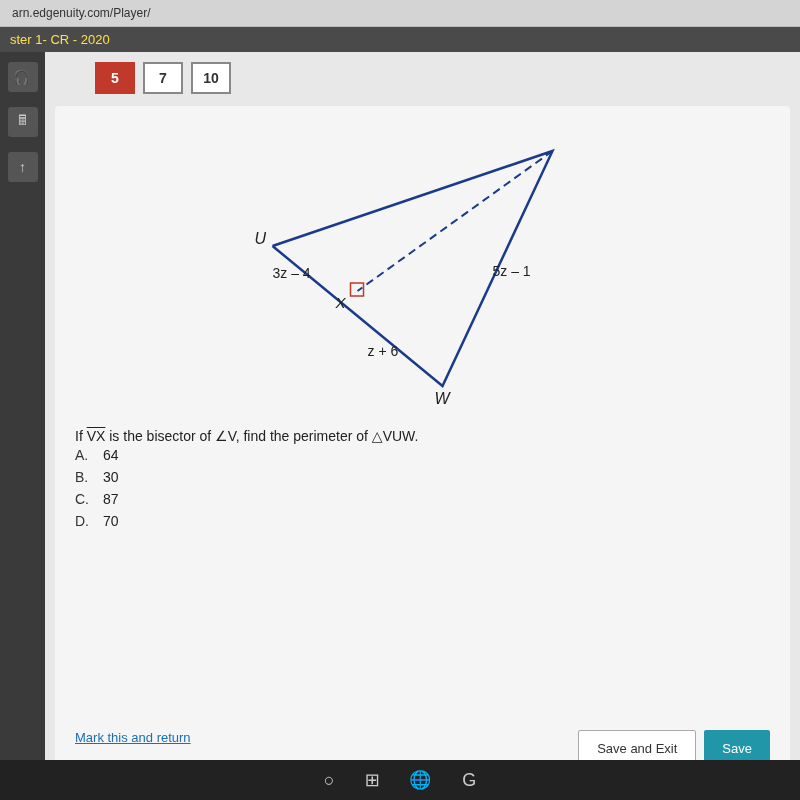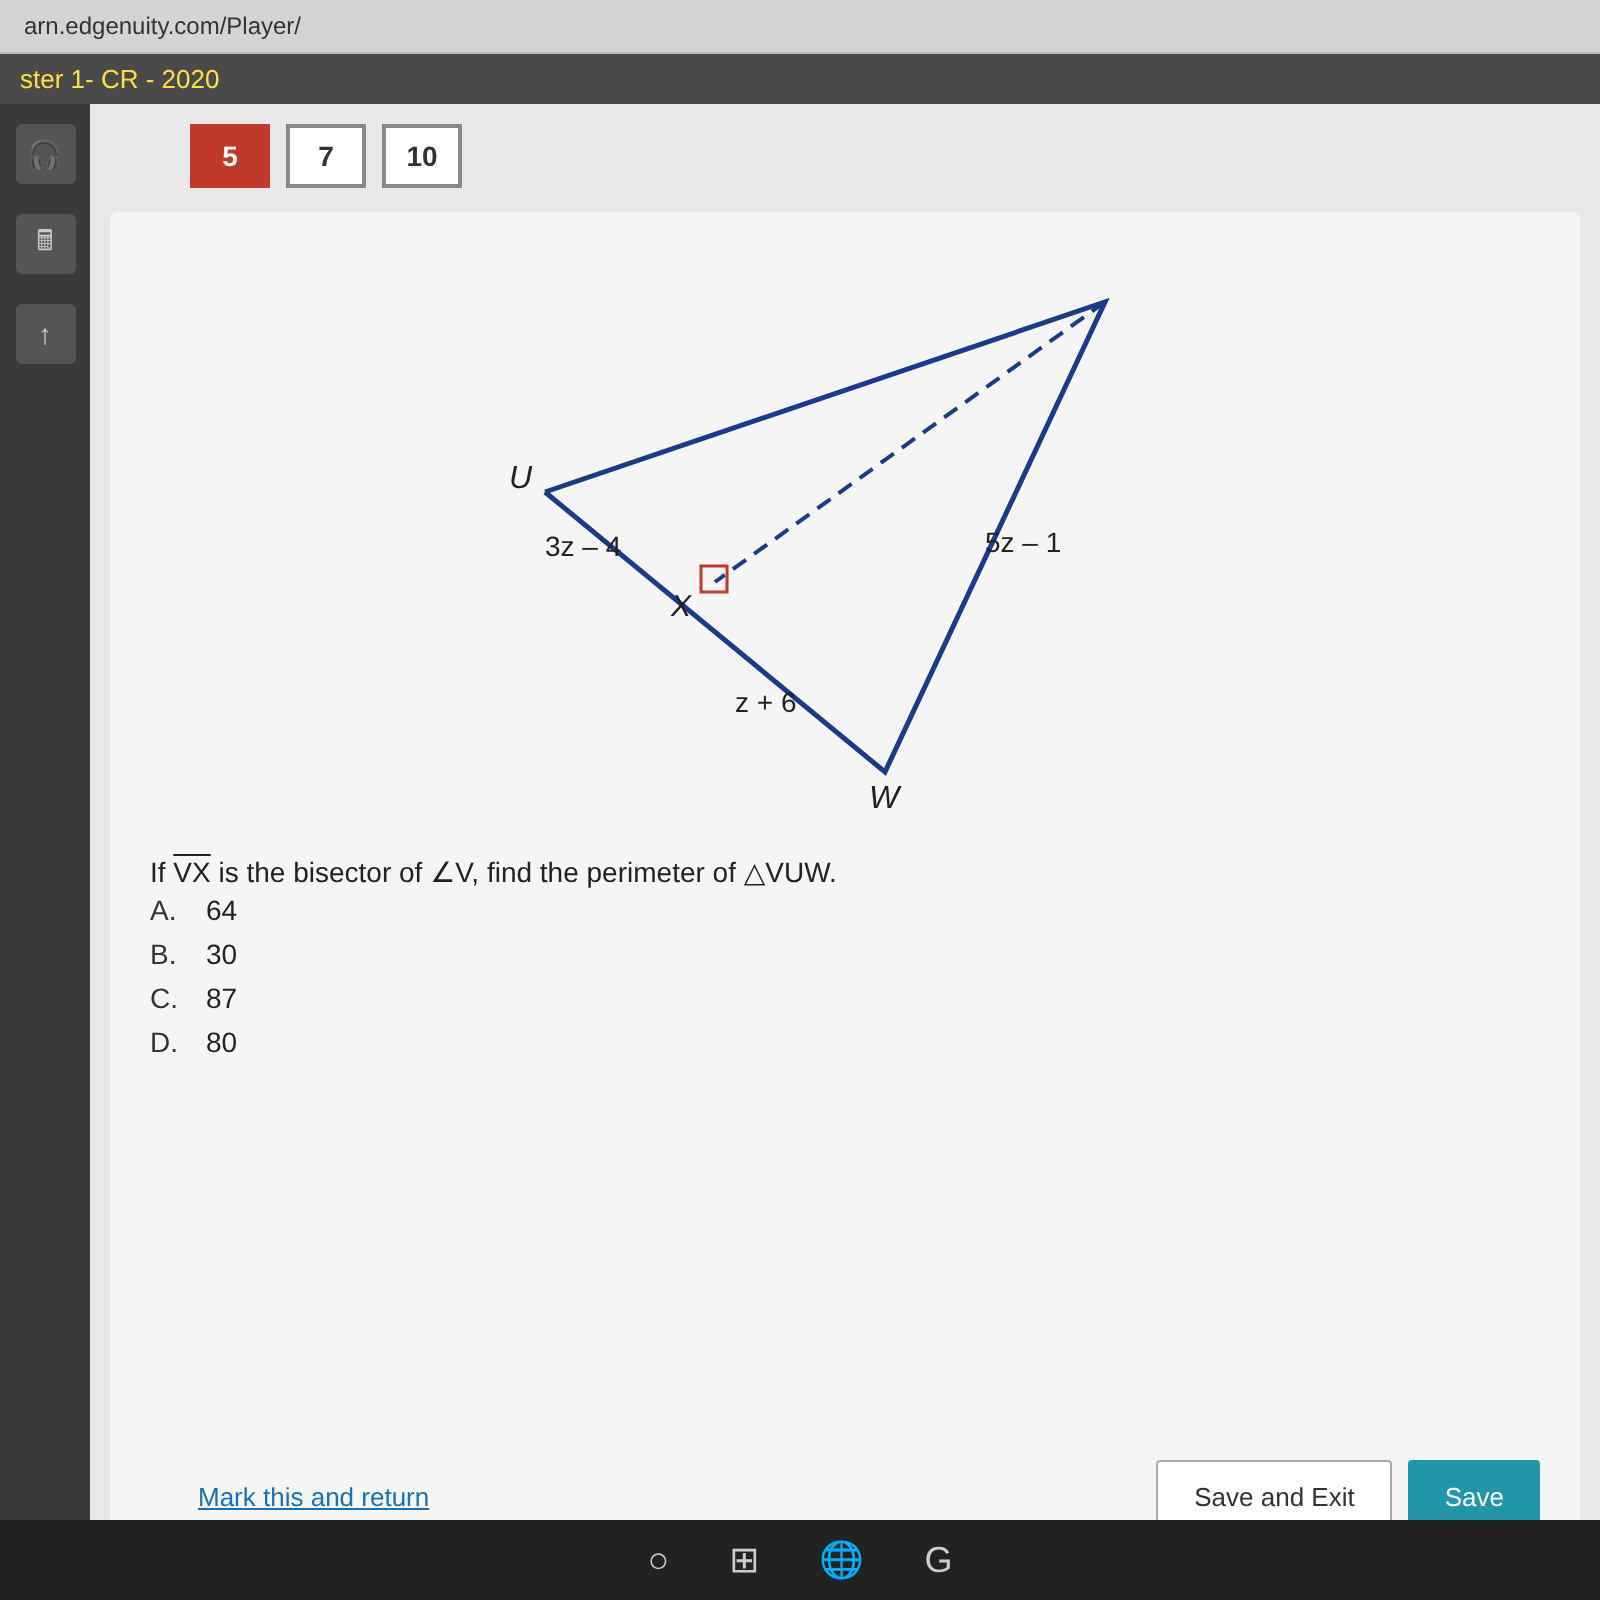--- a/index.html
+++ b/index.html
@@ -120,25 +120,24 @@
       display: flex;
       gap: 8px;
     }
     .option-letter {
       font-weight: normal;
       color: #333;
       width: 20px;
     }
     .footer-bar {
       display: flex;
-      align-items: center;
+      align-items: flex-start;
       justify-content: space-between;
       margin-top: auto;
       padding-top: 10px;
-      margin-left: 24px;
     }
     .mark-link {
       color: #1a6fb5;
       font-size: 13px;
       text-decoration: underline;
       cursor: pointer;
     }
     .footer-buttons {
       display: flex;
       gap: 8px;
@@ -249,21 +248,21 @@
         <div class="option-row">
           <span class="option-letter">B.</span>
           <span>30</span>
         </div>
         <div class="option-row">
           <span class="option-letter">C.</span>
           <span>87</span>
         </div>
         <div class="option-row">
           <span class="option-letter">D.</span>
-          <span>80</span>
+          <span>70</span>
         </div>
       </div>
 
       <div class="footer-bar">
         <span class="mark-link">Mark this and return</span>
         <div class="footer-buttons">
           <button class="btn-save">Save and Exit</button>
           <button class="btn-next">Save</button>
         </div>
       </div>

